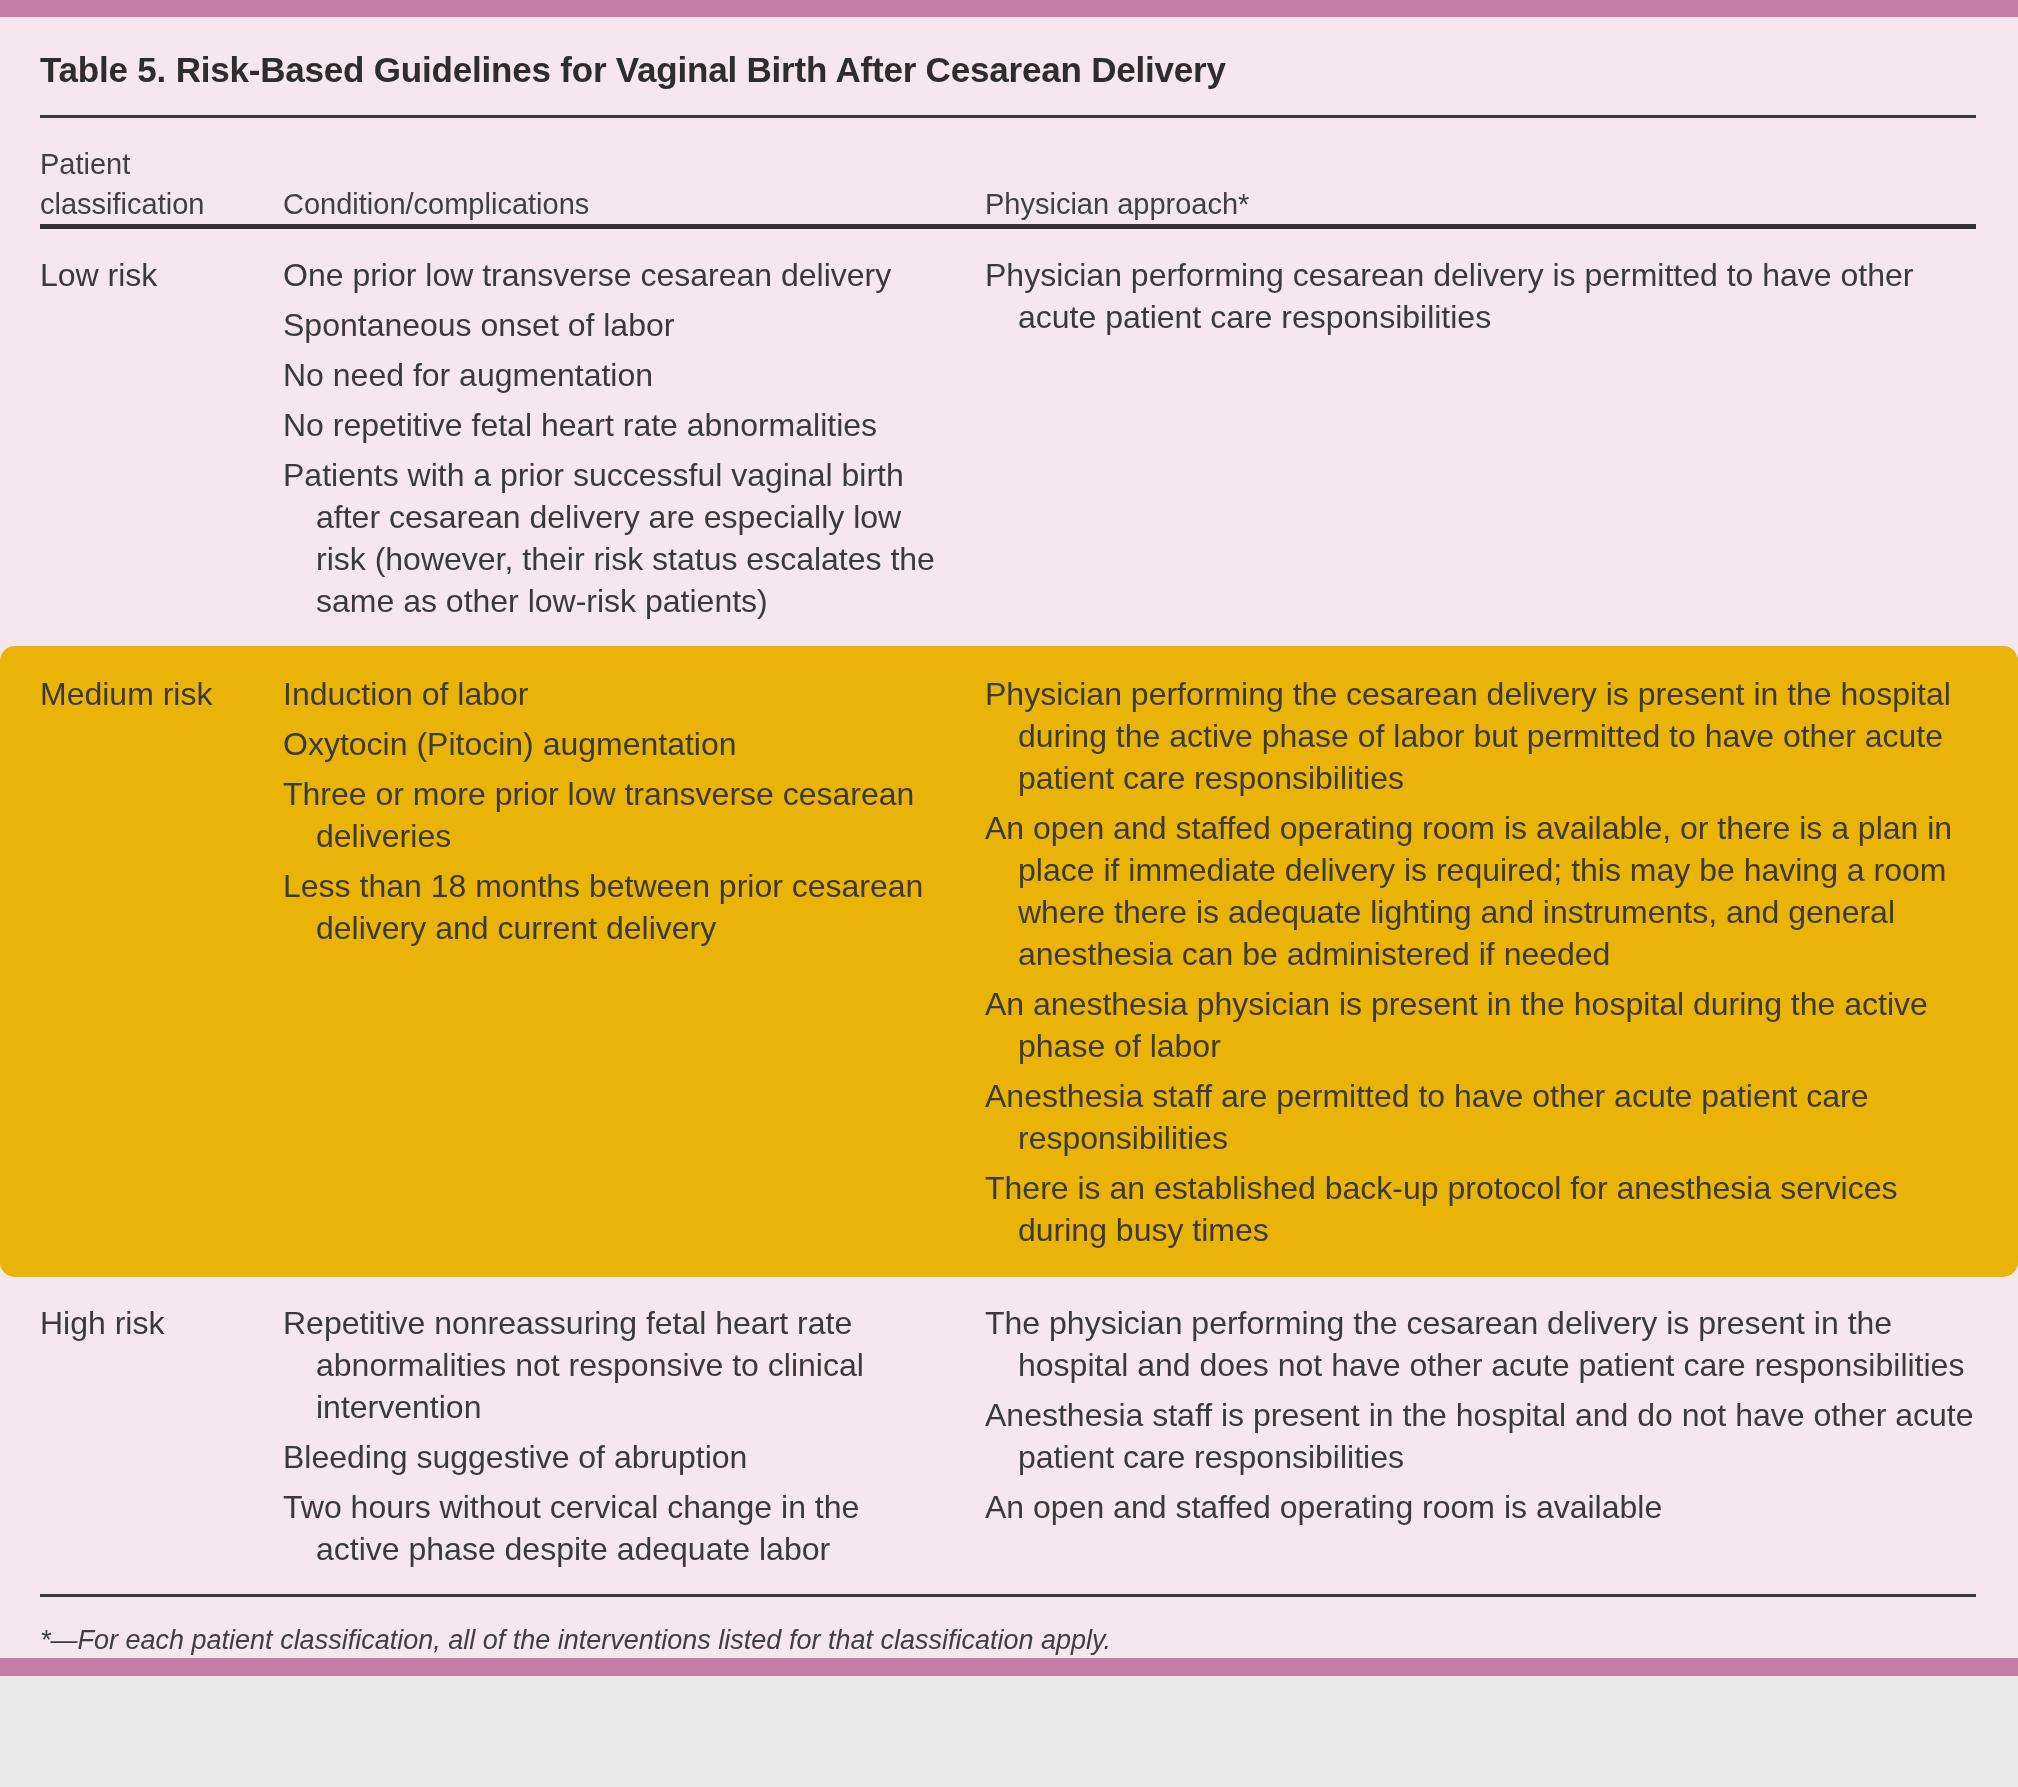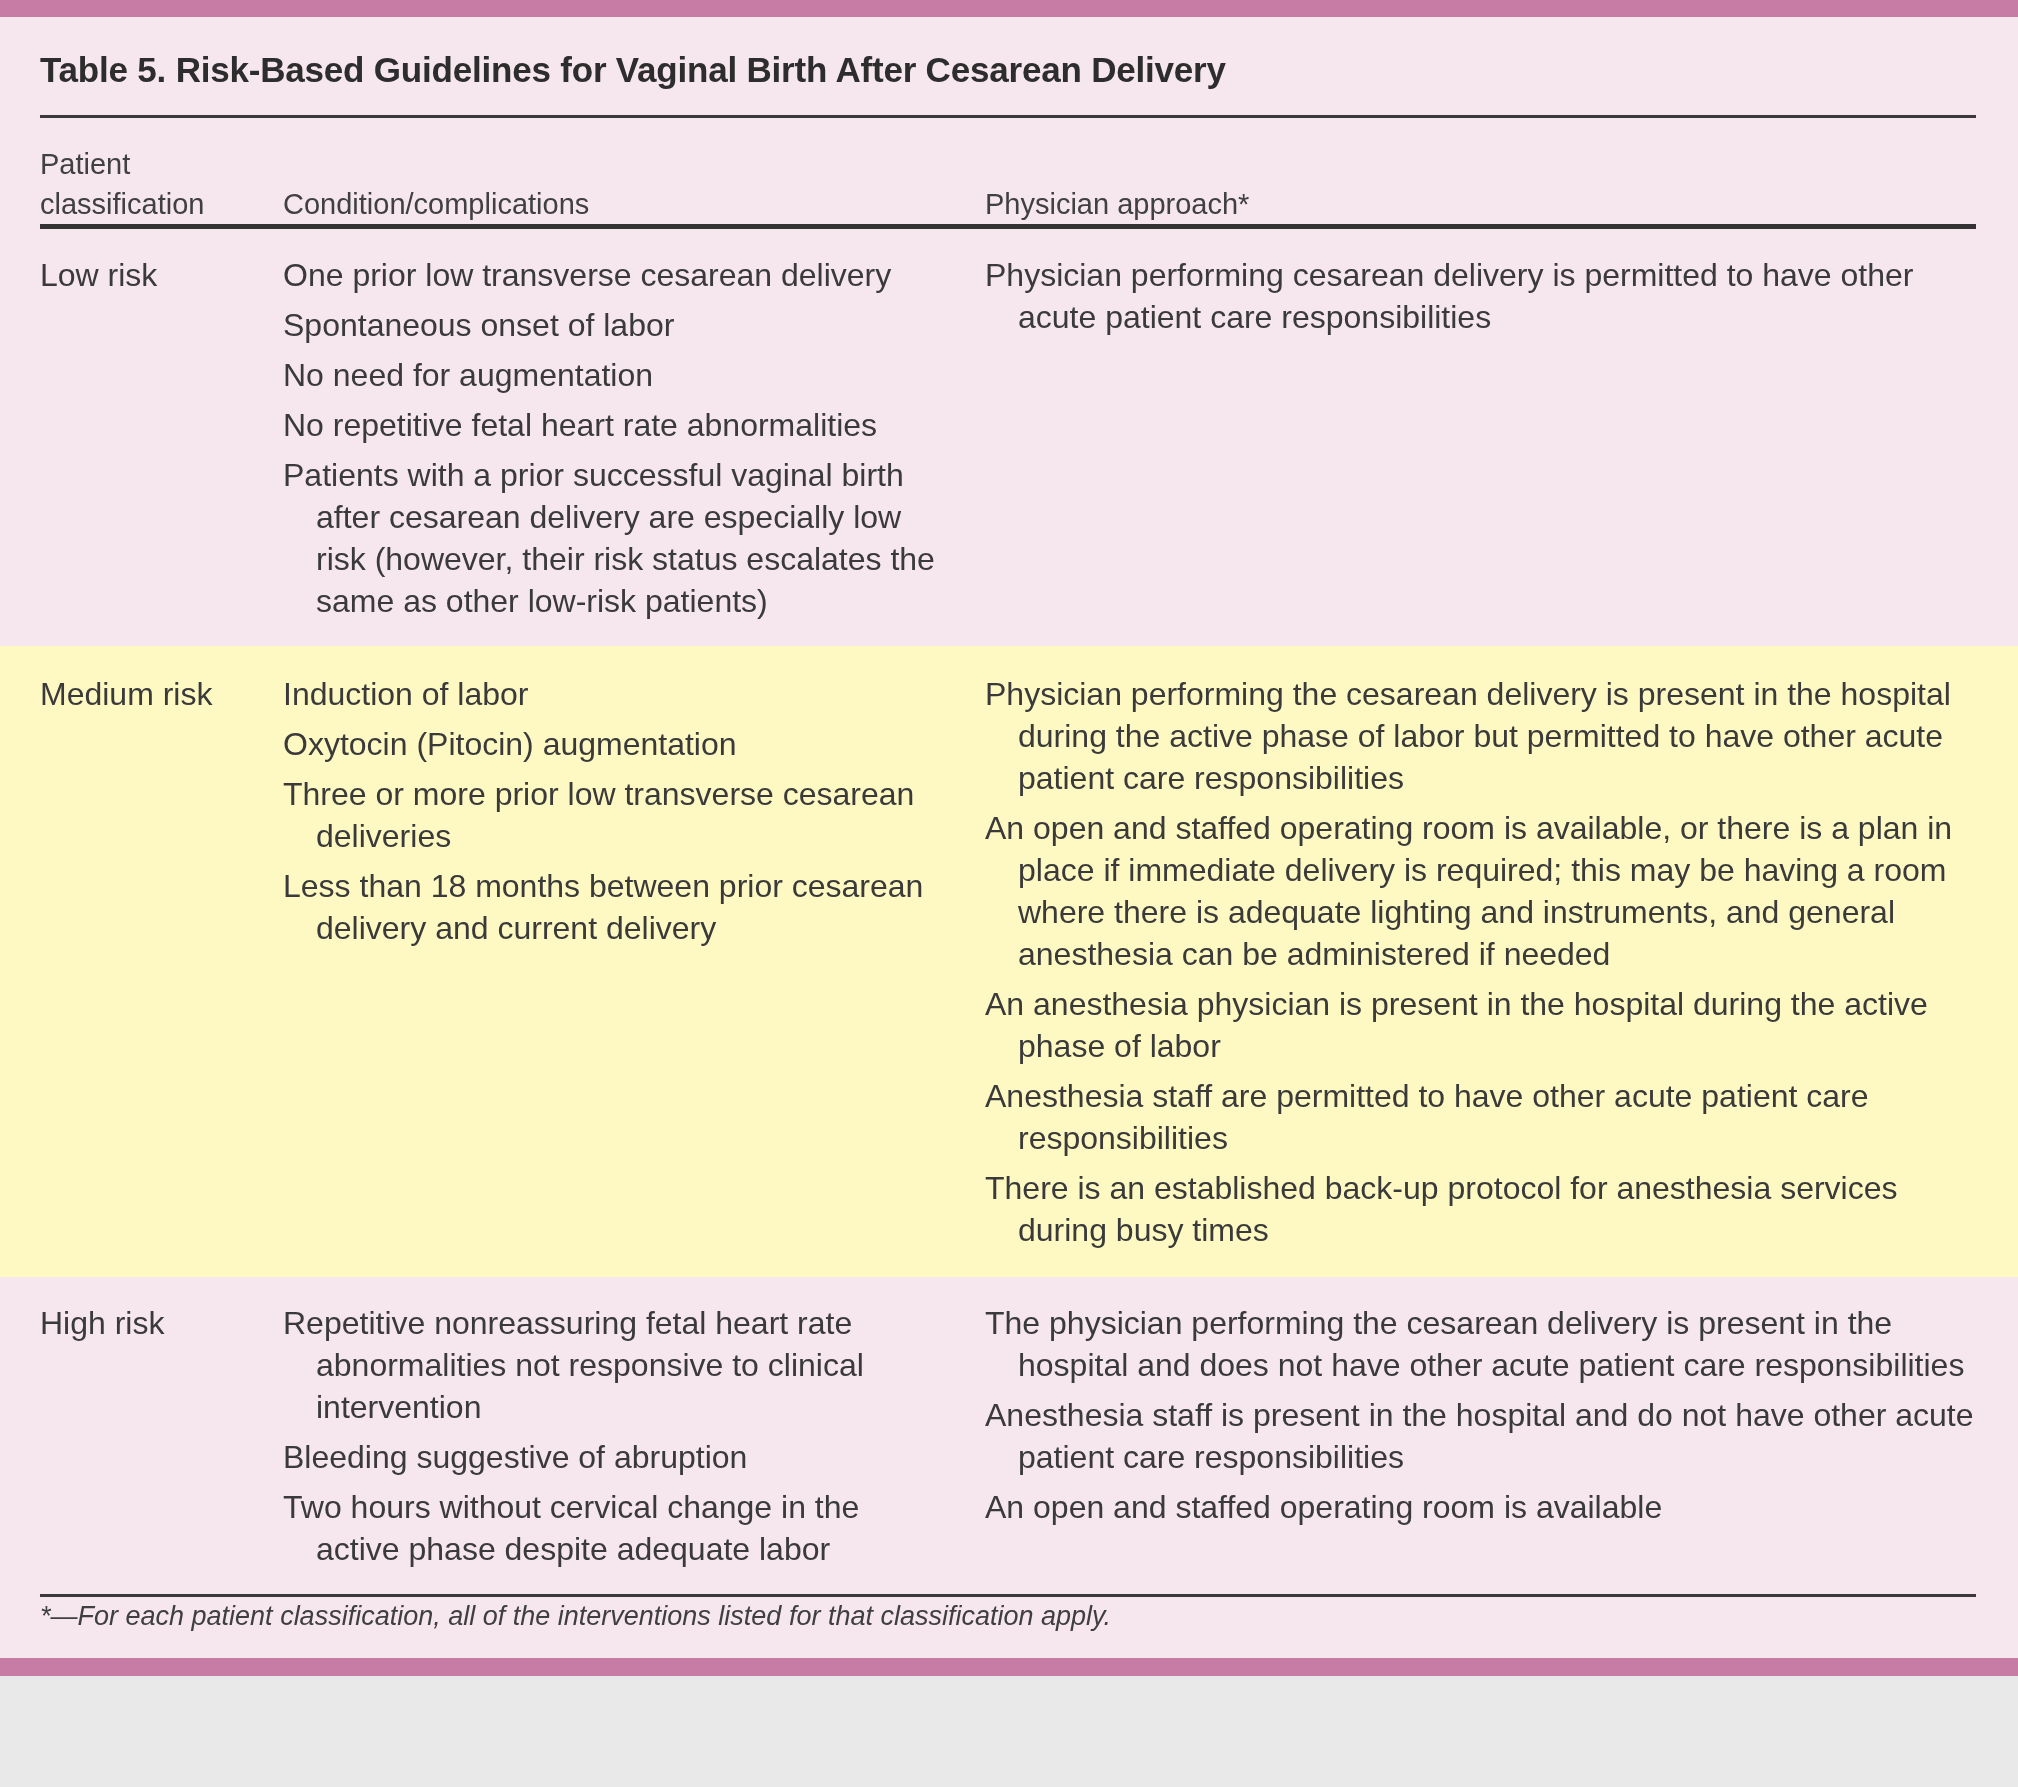--- a/index.html
+++ b/index.html
@@ -45,34 +45,35 @@
   }
   .col-headers {
     align-items: end;
     padding-top: 26px;
     font-size: 29px;
     line-height: 40px;
     color: #404040;
   }
 
   .section .grid3 { padding-top: 25px; padding-bottom: 24px; }
-  .section.alt { background: #fef9c3; }
+  .section.alt { background: #eab308; border-radius: 15px; }
   .section.alt .grid3 { padding-top: 27px; padding-bottom: 26px; }
 
   .cell { font-size: 32px; line-height: 42px; }
   .cell p {
     margin: 0 0 8px 0;
     padding-left: 33px;
     text-indent: -33px;
   }
   .cell p:last-child { margin-bottom: 0; }
   .cell.class-cell { padding-left: 0; }
   .cond-cell { padding-right: 40px; }
 
   .footnotes {
+    padding-top: 24px;
     font-style: italic;
     font-size: 27px;
     line-height: 38px;
     color: #3f3f3f;
   }
   .footnotes p { margin: 0 0 18px 0; }
 </style>
 </head>
 <body>
 

